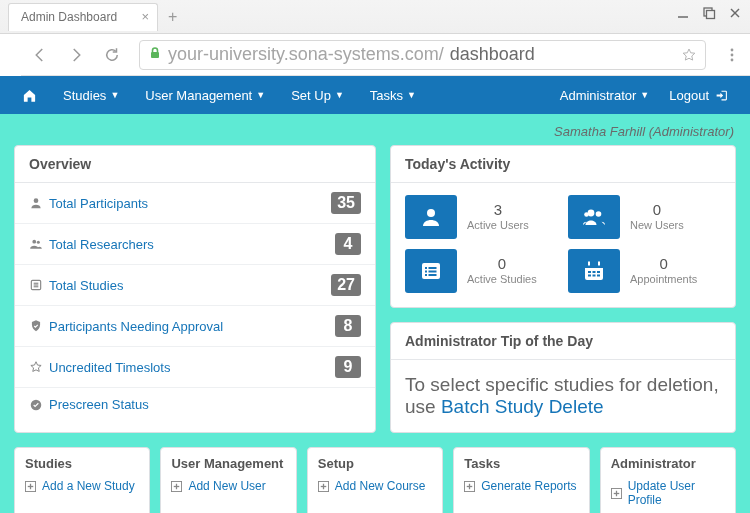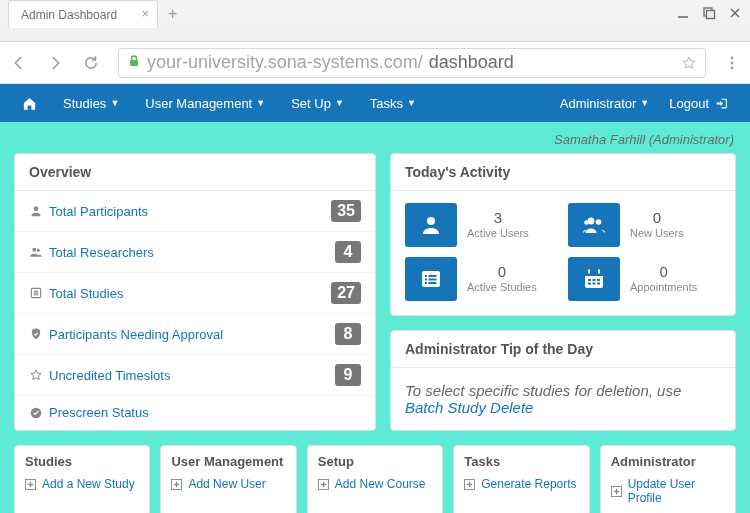--- a/index.html
+++ b/index.html
@@ -8,24 +8,24 @@
     background: #fff;
     color: #333;
     width: 750px;
     height: 513px;
     overflow: hidden;
     position: relative;
   }
   
   .browser-chrome { background: #fff; }
   .tabstrip {
-    height: 42px;
+    height: 34px;
     background: linear-gradient(#f4f4f4,#f0f0f0);
     display:flex;
-    align-items:flex-start;
+    align-items:center;
     position:relative;
     border-bottom:1px solid #d8d8d8;
   }
   .tab {
     height:28px;
     background:#fff;
     border:1px solid #d8d8d8;
     border-bottom:none;
     border-radius:3px 3px 0 0;
     margin-left:8px;
@@ -42,20 +42,21 @@
   .win-controls { position:absolute; right:8px; top:6px; display:flex; gap:12px; color:#6a6a6a; }
   .win-controls svg { width:14px; height:14px; display:block; }
   .addr-row {
     height:42px;
     display:flex;
     align-items:center;
     padding:0 10px;
     gap:18px;
     background:#fff;
     border-bottom:1px solid #e3e3e3;
+    margin-left:21px;
   }
   .nav-btn { color:#9a9a9a; display:flex; }
   .nav-btn svg { width:18px; height:18px; }
   .addr-bar {
     flex:1;
     height:30px;
     border:1px solid #d8d8d8;
     border-radius:4px;
     display:flex;
     align-items:center;
@@ -149,23 +150,22 @@
     display:flex;
     align-items:center;
     justify-content:center;
     color:#fff;
   }
   .act-tile svg{ width:24px; height:24px; fill:#fff; }
   .act-text{ text-align:center; font-size:11px; color:#888; line-height:1.2; }
   .act-text .num{ font-size:15px; color:#555; display:block; }
   .tip-body{
     padding:14px;
-    font-size:15px;
+    font-size:19px;
     color:#666;
-    font-style:italic;
   }
   .tip-body a{ color:#1675b8; text-decoration:none; }
   .cards-row{
     display:flex;
     gap:10px;
     padding:14px;
   }
   .card{
     flex:1;
     background:#fff;

